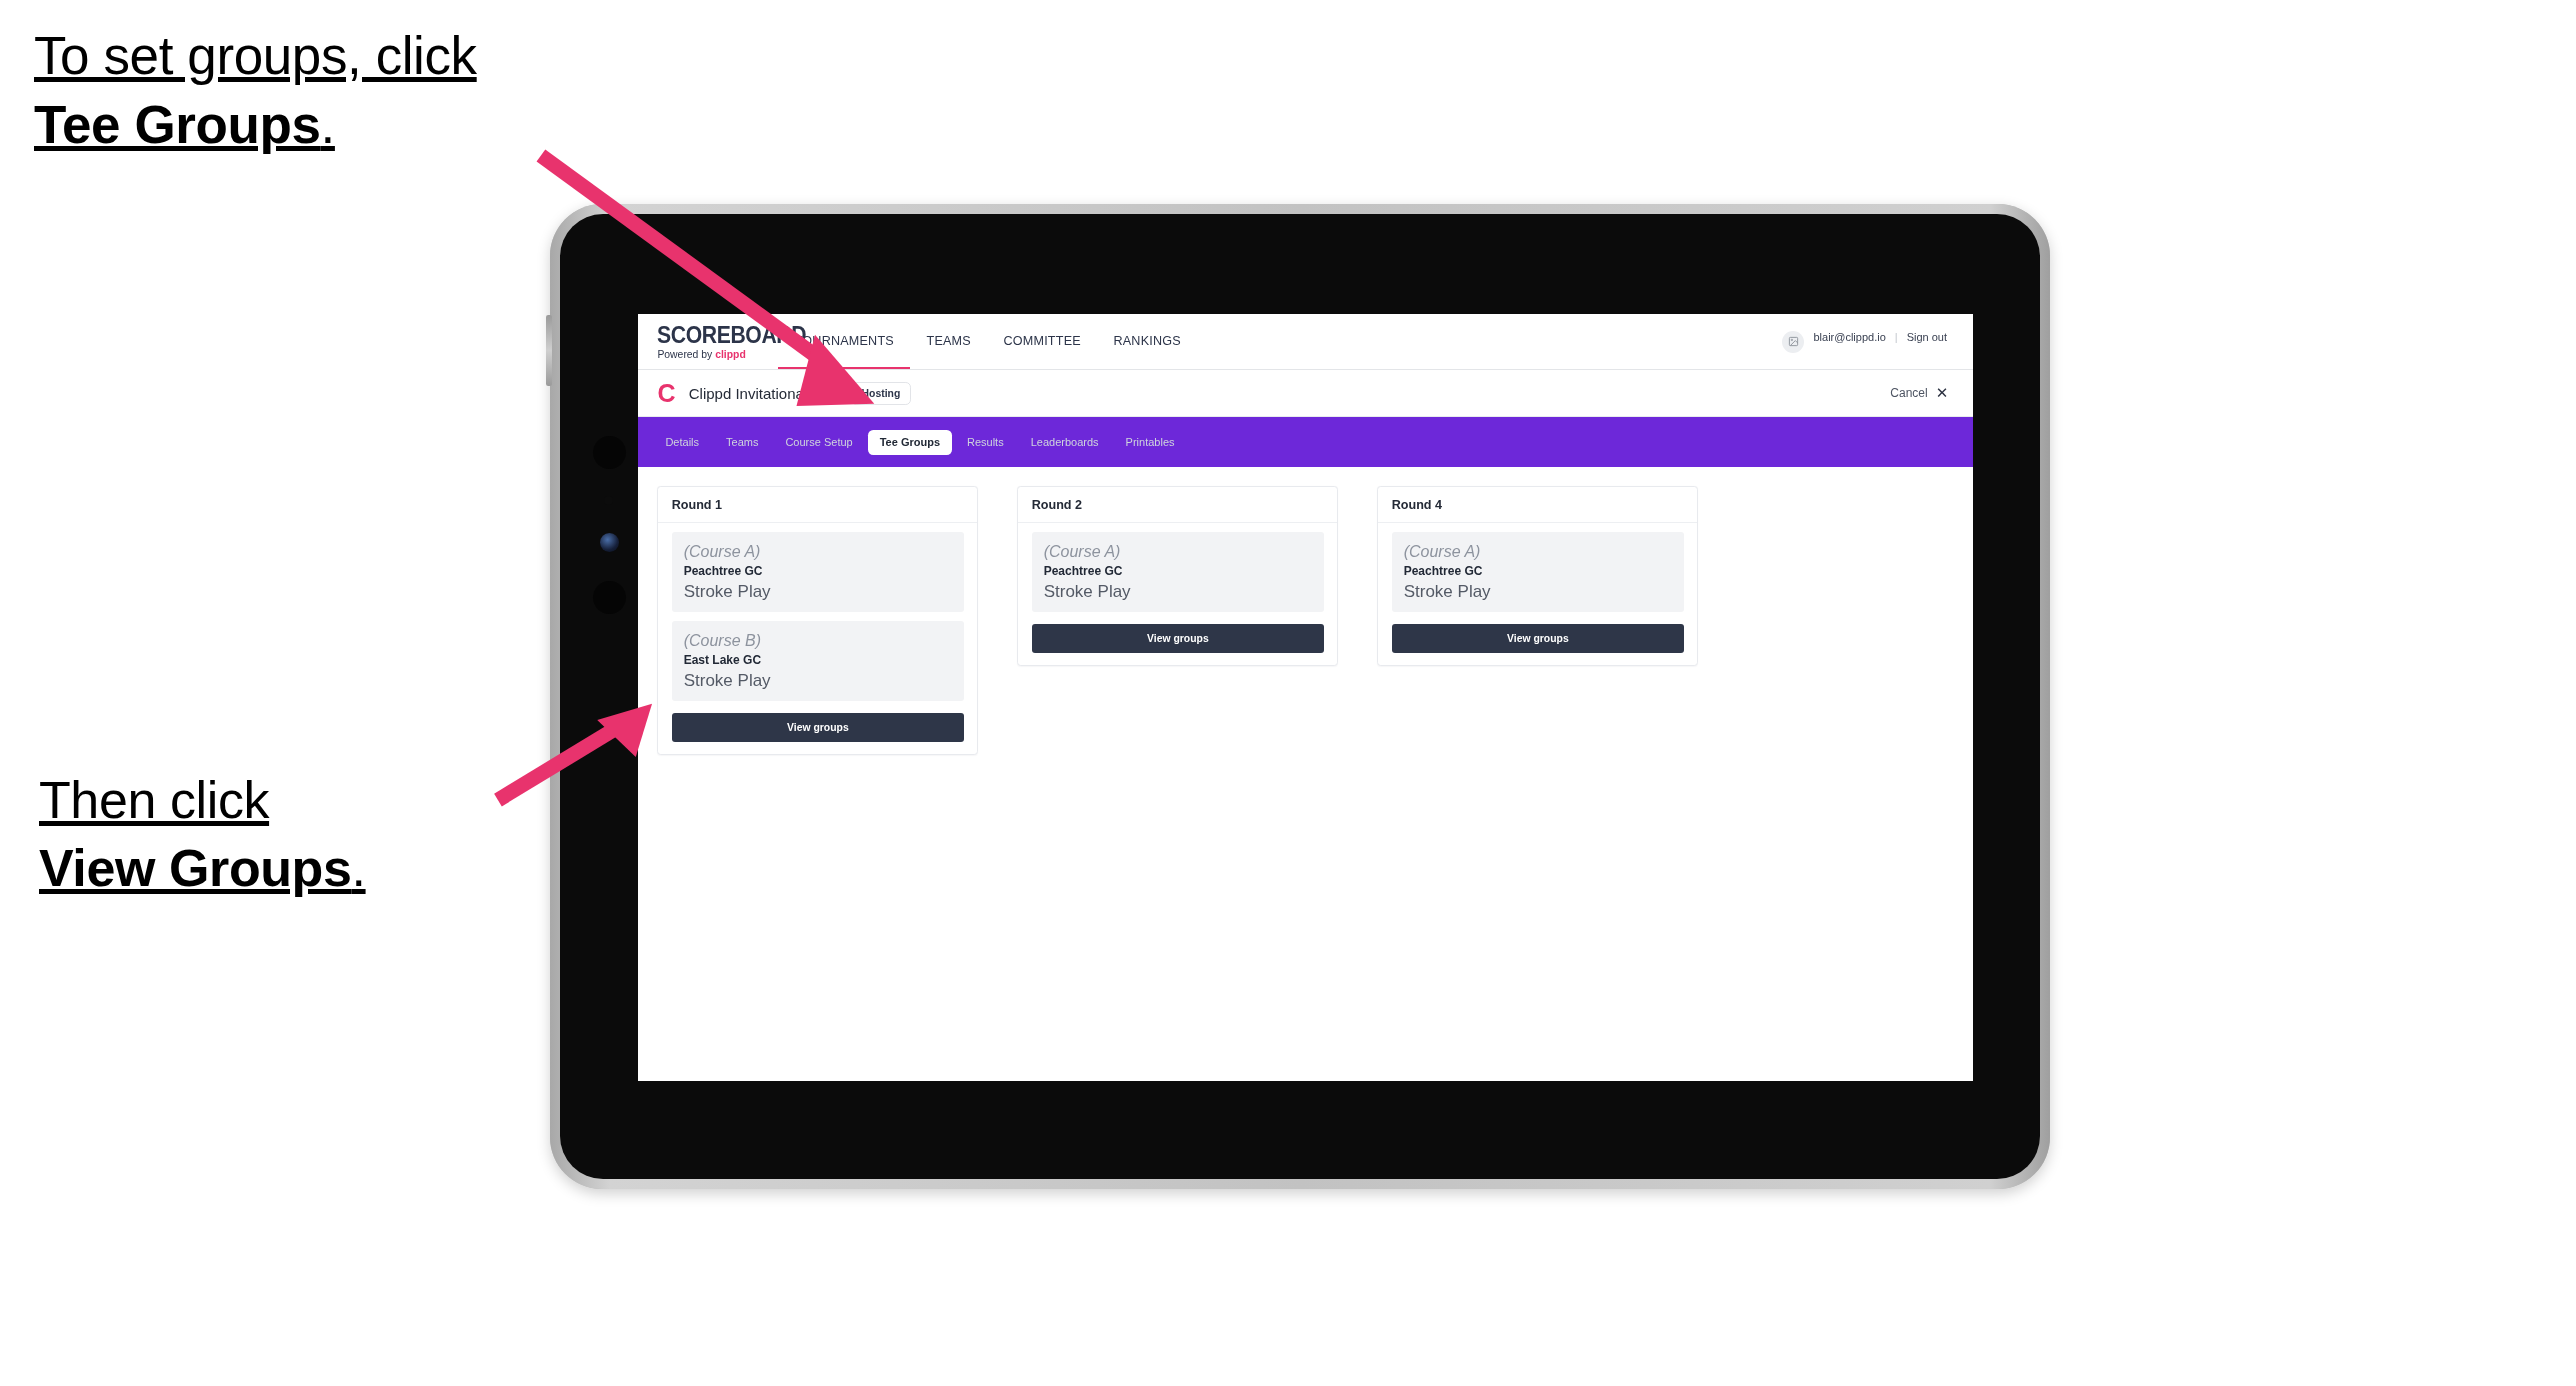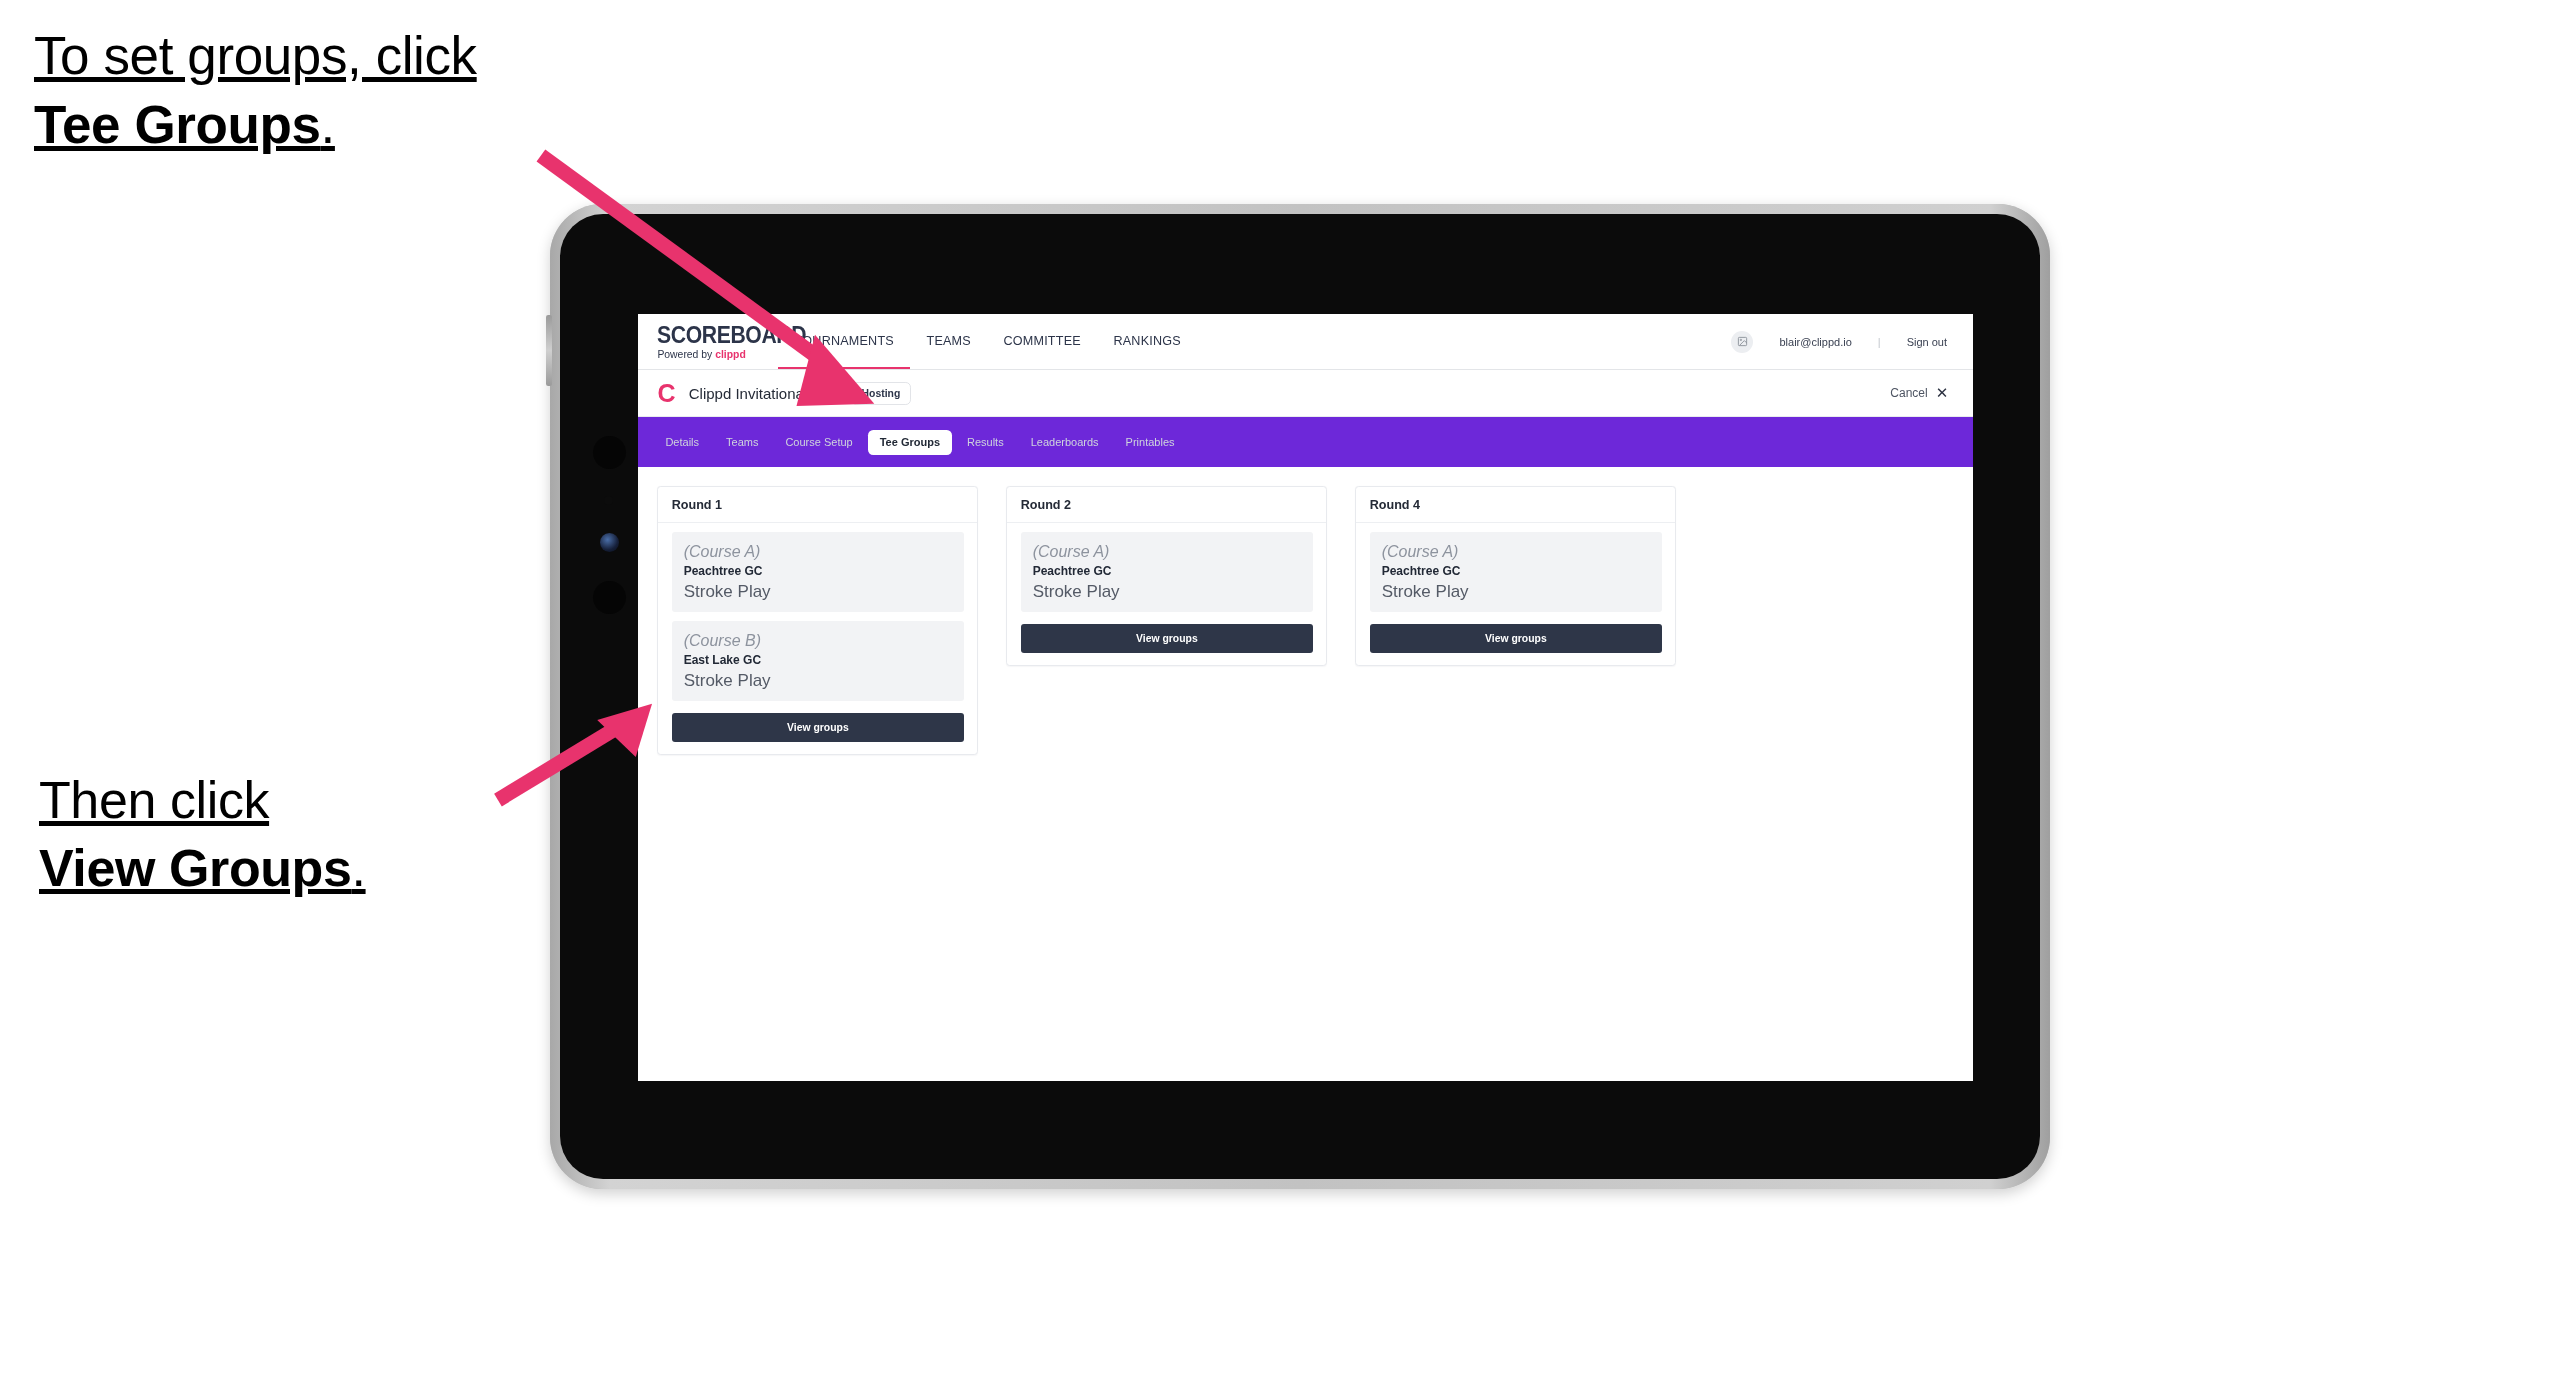--- a/index.html
+++ b/index.html
@@ -87,21 +87,21 @@
 
   #mainmenu{ display:flex; align-items:stretch; height:55px; margin-left:19px; }
   .menu-item{
     display:flex; align-items:center; padding:0 16.3px;
     font-size:12.6px; letter-spacing:0.2px; color:#2c3449;
     border-bottom:2.2px solid transparent; cursor:pointer;
   }
   .menu-item.active{ border-bottom-color:#e8336d; }
 
   #topnav-right{
-    margin-left:auto; display:flex; align-items:center; gap:26px;
+    margin-left:auto; display:flex; gap:9px;
     font-size:11px; color:#3a4152; padding-right:7.4px;
   }
   #avatar{
     width:22px; height:22px; border-radius:50%; background:#eceef1;
     display:flex; align-items:center; justify-content:center; color:#8b9099;
   }
   .sep{ color:#c3c7cd; }
   #signout{ cursor:pointer; }
 
   
@@ -129,21 +129,21 @@
     padding:0 15px; gap:3px;
   }
   .tab{
     font-size:11px; color:#cfd4dd; padding:6.7px 12px; border-radius:5.2px; cursor:pointer;
     white-space:nowrap;
   }
   .tab.active{ background:#ffffff; color:#222936; font-weight:700; }
 
   
   #rounds{
-    display:flex; gap:28px; padding:19px 19px 0 19px; align-items:flex-start;
+    display:flex; gap:39px; padding:19px 19px 0 19px; align-items:flex-start;
   }
   .round-card{
     width:319px; background:#fff;
     border:0.7px solid #e8eaee; border-radius:3.7px;
     box-shadow: 0 0.7px 1.5px rgba(16,24,40,.04);
     overflow:hidden;
   }
   .round-head{
     padding:10.4px 13.3px; font-size:12.6px; font-weight:700; color:#242a36;
     border-bottom:0.7px solid #edeff2;

